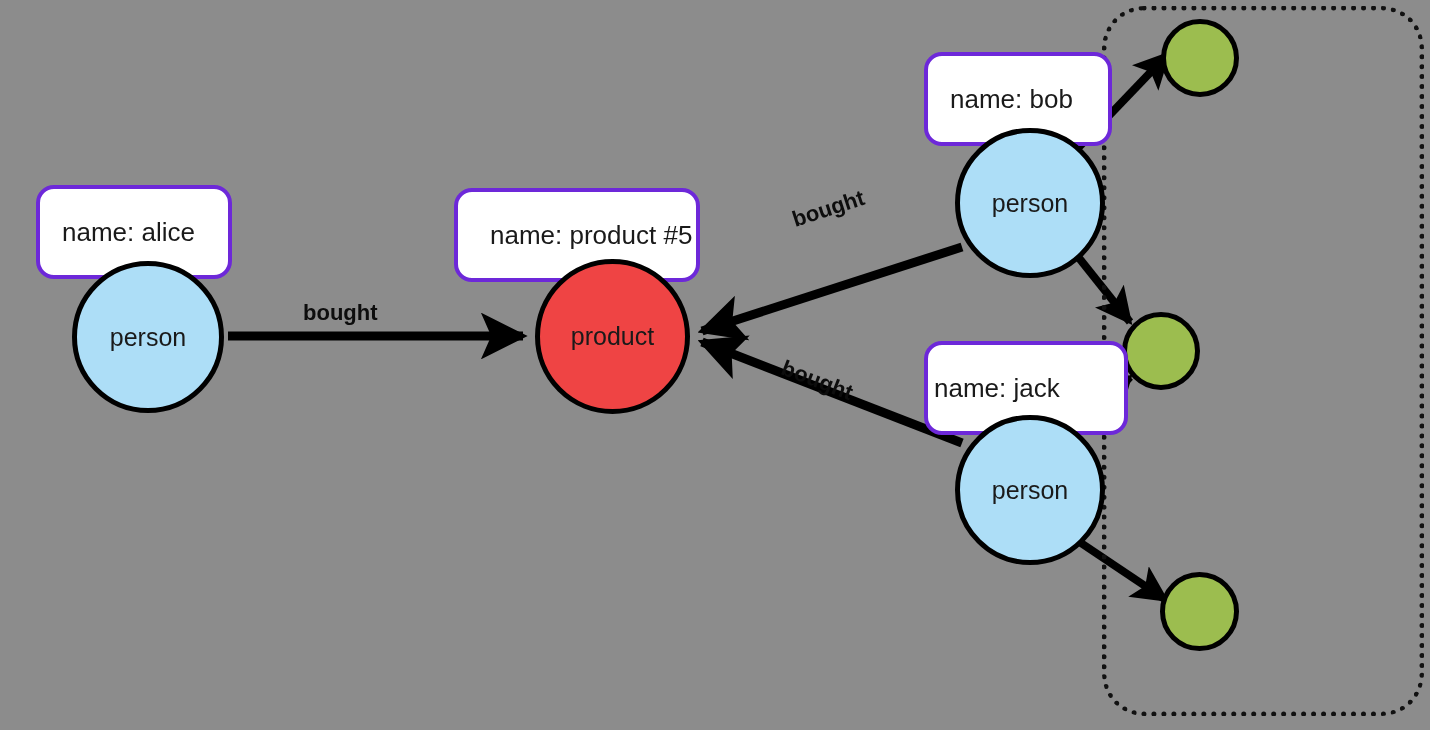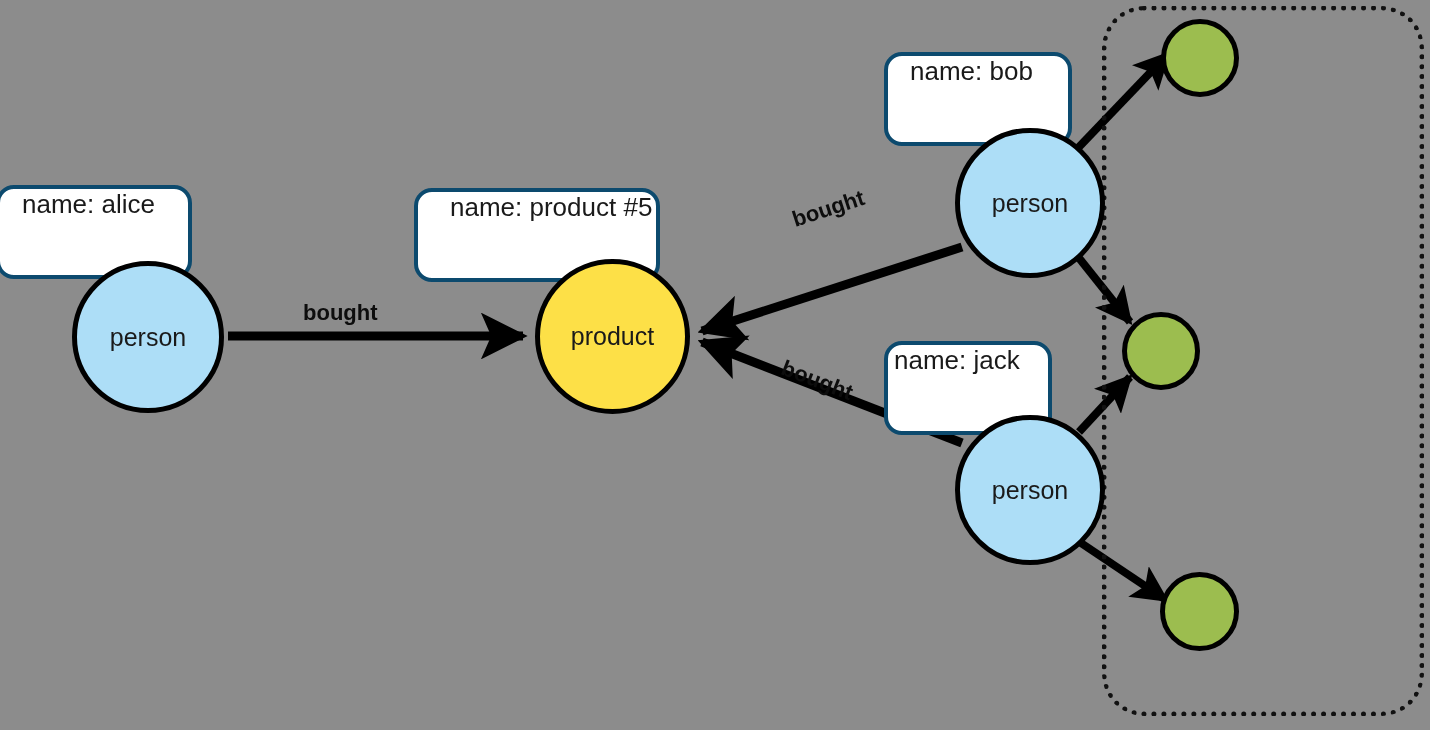--- a/index.html
+++ b/index.html
@@ -33,32 +33,33 @@
     justify-content: center;
   }
   .node-label {
     font-size: 25px;
     color: #1a1a1a;
     font-family: "Liberation Sans", sans-serif;
     line-height: 1;
     white-space: nowrap;
   }
   .node-person { background: #addef7; }
-  .node-product { background: #fde047; }
+  .node-product { background: #ef4444; }
   .node-product-small { background: #9cbd4f; }
 
   .prop-box {
     position: absolute;
     background: #ffffff;
-    border: 4px solid #0c4a6e;
+    border: 4px solid #6d28d9;
     border-radius: 18px;
     box-sizing: border-box;
     display: flex;
-    align-items: flex-start;
+    align-items: center;
     padding-left: 22px;
+    margin-left: 40px;
   }
   .prop-text {
     font-size: 26px;
     color: #1a1a1a;
     white-space: nowrap;
     font-family: "Liberation Sans", sans-serif;
   }
 
   .edge-label {
     position: absolute;
@@ -125,21 +126,21 @@
   </div>
 
   <div class="prop-box" style="left:414px; top:188px; width:246px; height:94px;padding-left:32px;">
     <span class="prop-text">name: product #5</span>
   </div>
 
   <div class="prop-box" style="left:884px; top:52px; width:188px; height:94px;">
     <span class="prop-text">name: bob</span>
   </div>
 
-  <div class="prop-box" style="left:884px; top:341px; width:168px; height:94px;padding-left:6px;">
+  <div class="prop-box" style="left:884px; top:341px; width:204px; height:94px;padding-left:6px;">
     <span class="prop-text">name: jack</span>
   </div>
 
   <div class="node node-person" style="left:72px; top:261px; width:152px; height:152px;">
     <span class="node-label">person</span>
   </div>
 
   <div class="node node-product" style="left:535px; top:259px; width:155px; height:155px;">
     <span class="node-label">product</span>
   </div>

